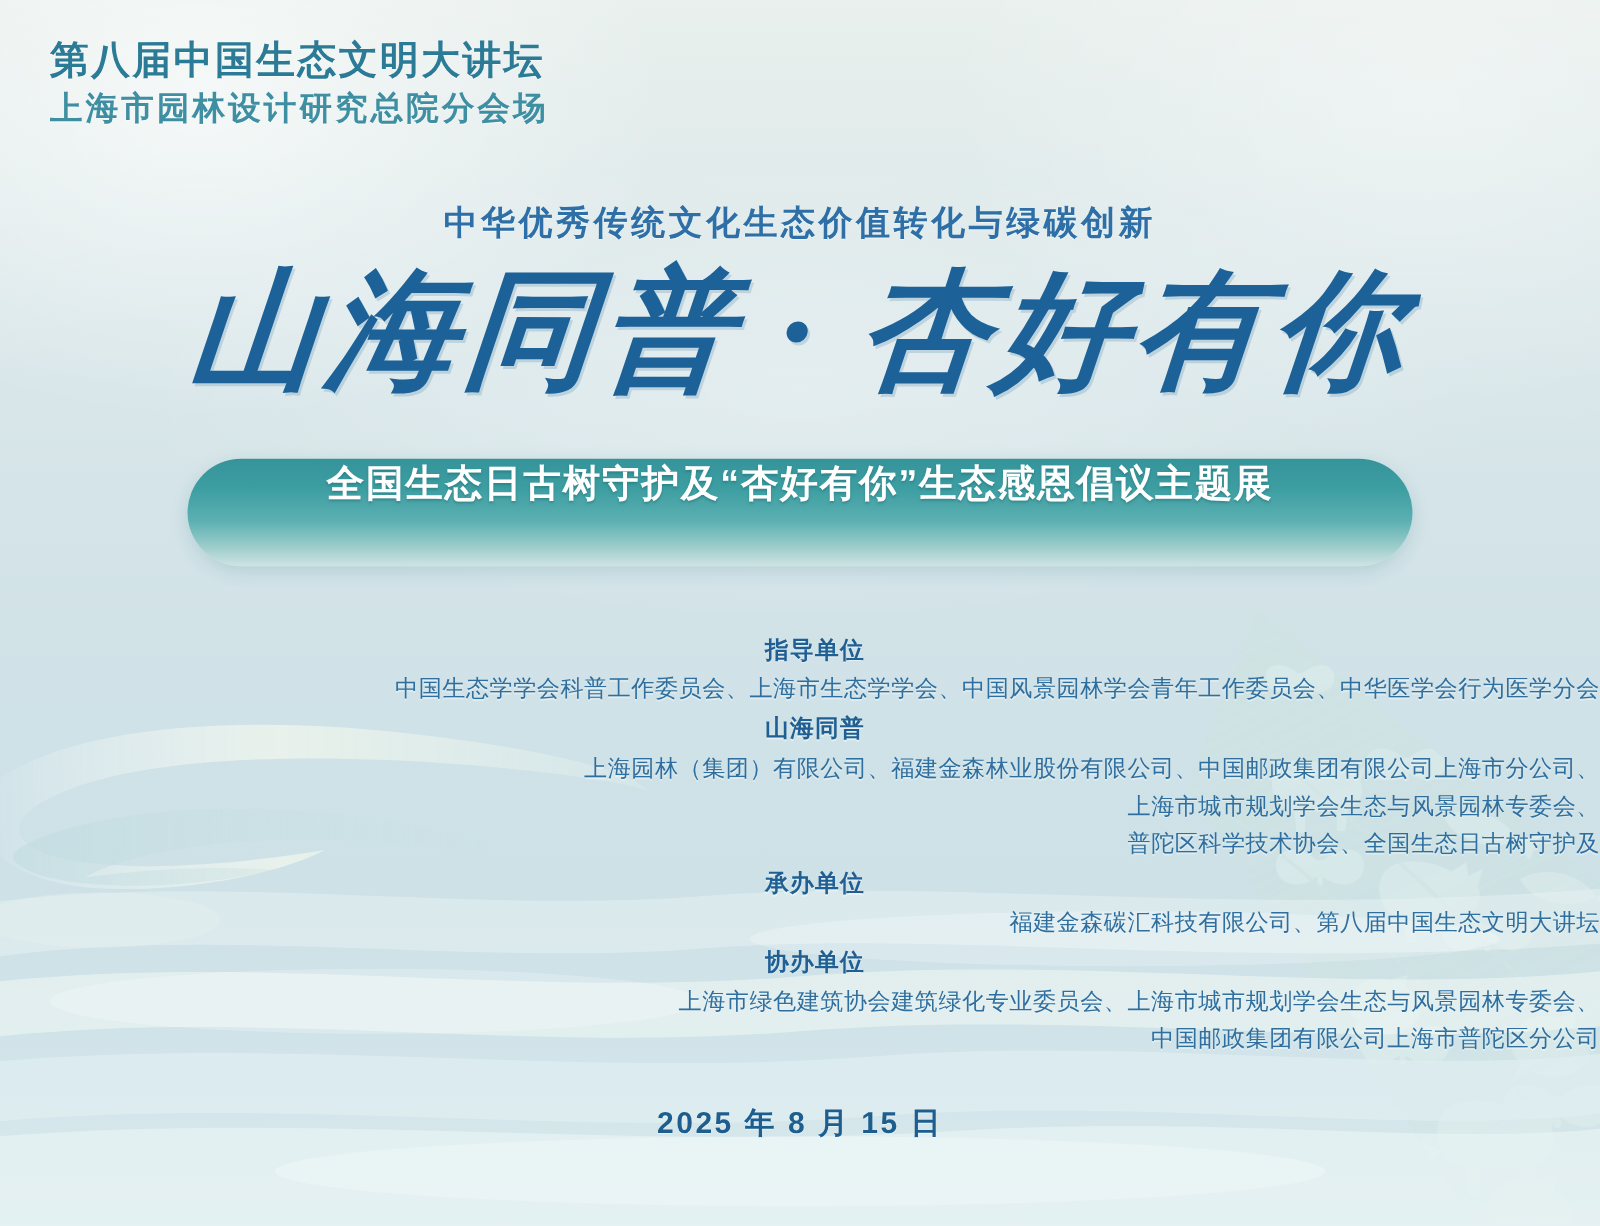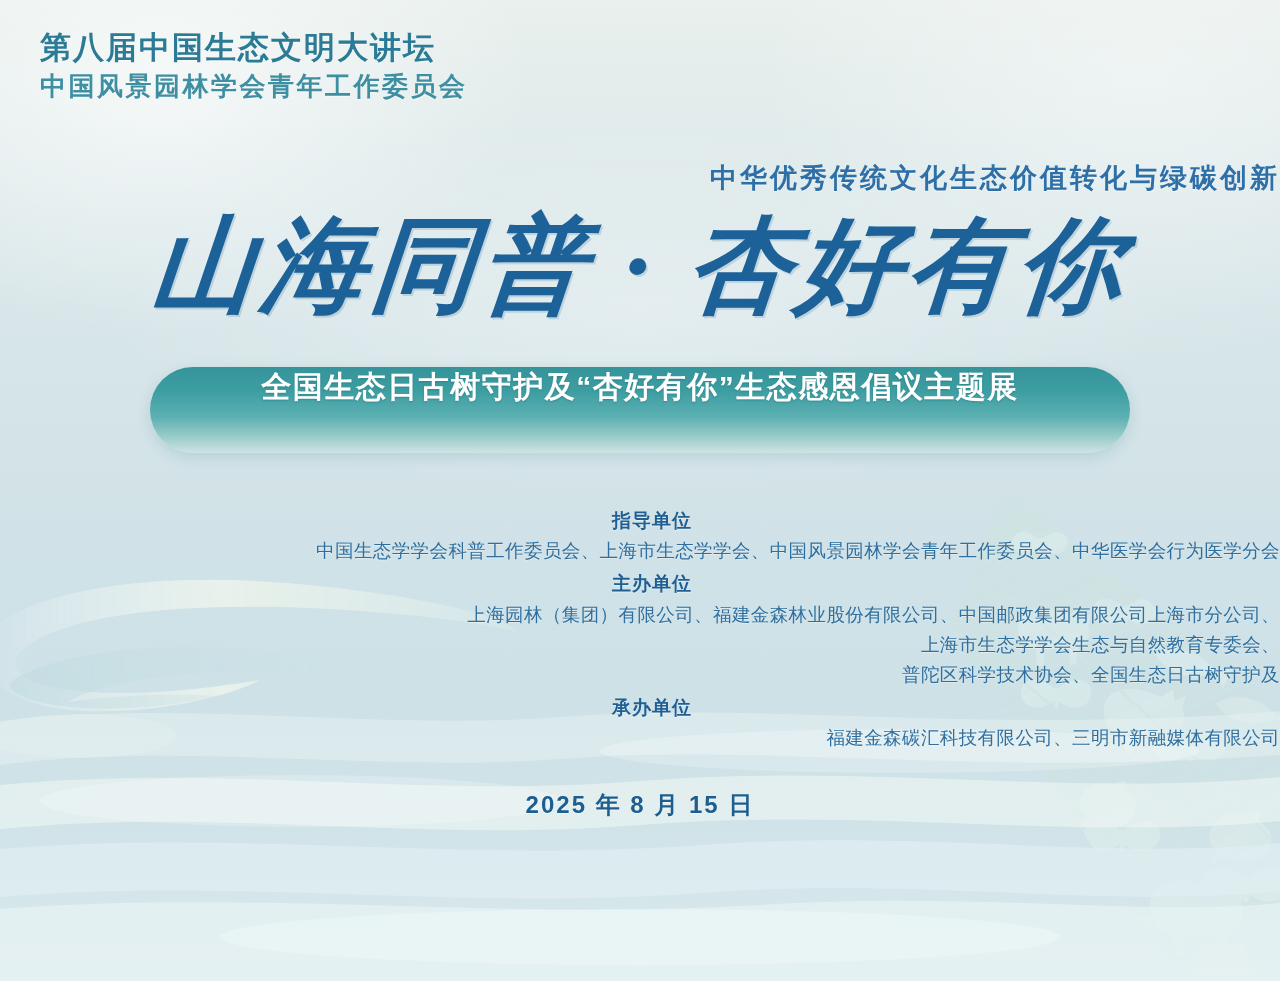--- a/index.html
+++ b/index.html
@@ -62,21 +62,20 @@
     text-shadow:0 1px 0 rgba(255,255,255,.55);
   }
 
   
   .hero{position:absolute;left:0;right:0;top:160px;z-index:6;text-align:center;}
   .hero-sub{
     font-family:"Liberation Serif","DejaVu Serif",serif;
     font-size:27px;font-weight:700;letter-spacing:3px;
     color:#2d6fa6;
     text-shadow:0 1px 0 rgba(255,255,255,.5);
-    text-align:right;
   }
   .hero-title{
     margin-top:14px;
     font-family:"Liberation Serif","DejaVu Serif",serif;
     font-size:104px;font-weight:700;
     letter-spacing:6px;
     color:#1c6298;
     line-height:1.08;
     font-style:italic;
     transform:skewX(-5deg);
@@ -247,47 +246,52 @@
       <g fill="#ffffff" opacity="0.22">
         <ellipse cx="300" cy="120" rx="260" ry="26"></ellipse>
         <ellipse cx="900" cy="70" rx="300" ry="22"></ellipse>
         <ellipse cx="640" cy="256" rx="420" ry="28"></ellipse>
       </g>
     </svg>
   </div>
 
   <div class="header">
     <div class="h-line1">第八届中国生态文明大讲坛</div>
-    <div class="h-line2">中国风景园林学会青年工作委员会</div>
+    <div class="h-line2">上海市园林设计研究总院分会场</div>
   </div>
 
   <div class="hero">
     <div class="hero-sub">中华优秀传统文化生态价值转化与绿碳创新</div>
     <div class="hero-title">山海同普 · 杏好有你</div>
   </div>
 
   <div class="banner-wrap">
     <div class="banner">
       <span class="banner-text">全国生态日古树守护及“杏好有你”生态感恩倡议主题展</span>
     </div>
   </div>
 
   <div class="credits">
     <div id="credits-list">
         <div class="cred-block">
           <div class="cred-role">指导单位</div>
           <div class="cred-line">中国生态学学会科普工作委员会、上海市生态学学会、中国风景园林学会青年工作委员会、中华医学会行为医学分会</div>
         </div>
         <div class="cred-block">
-          <div class="cred-role">主办单位</div>
+          <div class="cred-role">山海同普</div>
           <div class="cred-line">上海园林（集团）有限公司、福建金森林业股份有限公司、中国邮政集团有限公司上海市分公司、</div>
-          <div class="cred-line">上海市生态学学会生态与自然教育专委会、</div>
+          <div class="cred-line">上海市城市规划学会生态与风景园林专委会、</div>
           <div class="cred-line">普陀区科学技术协会、全国生态日古树守护及</div>
         </div>
         <div class="cred-block">
           <div class="cred-role">承办单位</div>
-          <div class="cred-line">福建金森碳汇科技有限公司、三明市新融媒体有限公司</div>
+          <div class="cred-line">福建金森碳汇科技有限公司、第八届中国生态文明大讲坛</div>
+        </div>
+        <div class="cred-block">
+          <div class="cred-role">协办单位</div>
+          <div class="cred-line">上海市绿色建筑协会建筑绿化专业委员会、上海市城市规划学会生态与风景园林专委会、</div>
+          <div class="cred-line">中国邮政集团有限公司上海市普陀区分公司</div>
         </div>
       </div>
     <div class="cred-date">2025 年 8 月 15 日</div>
   </div>
 
 </div>
 
 </body></html>

